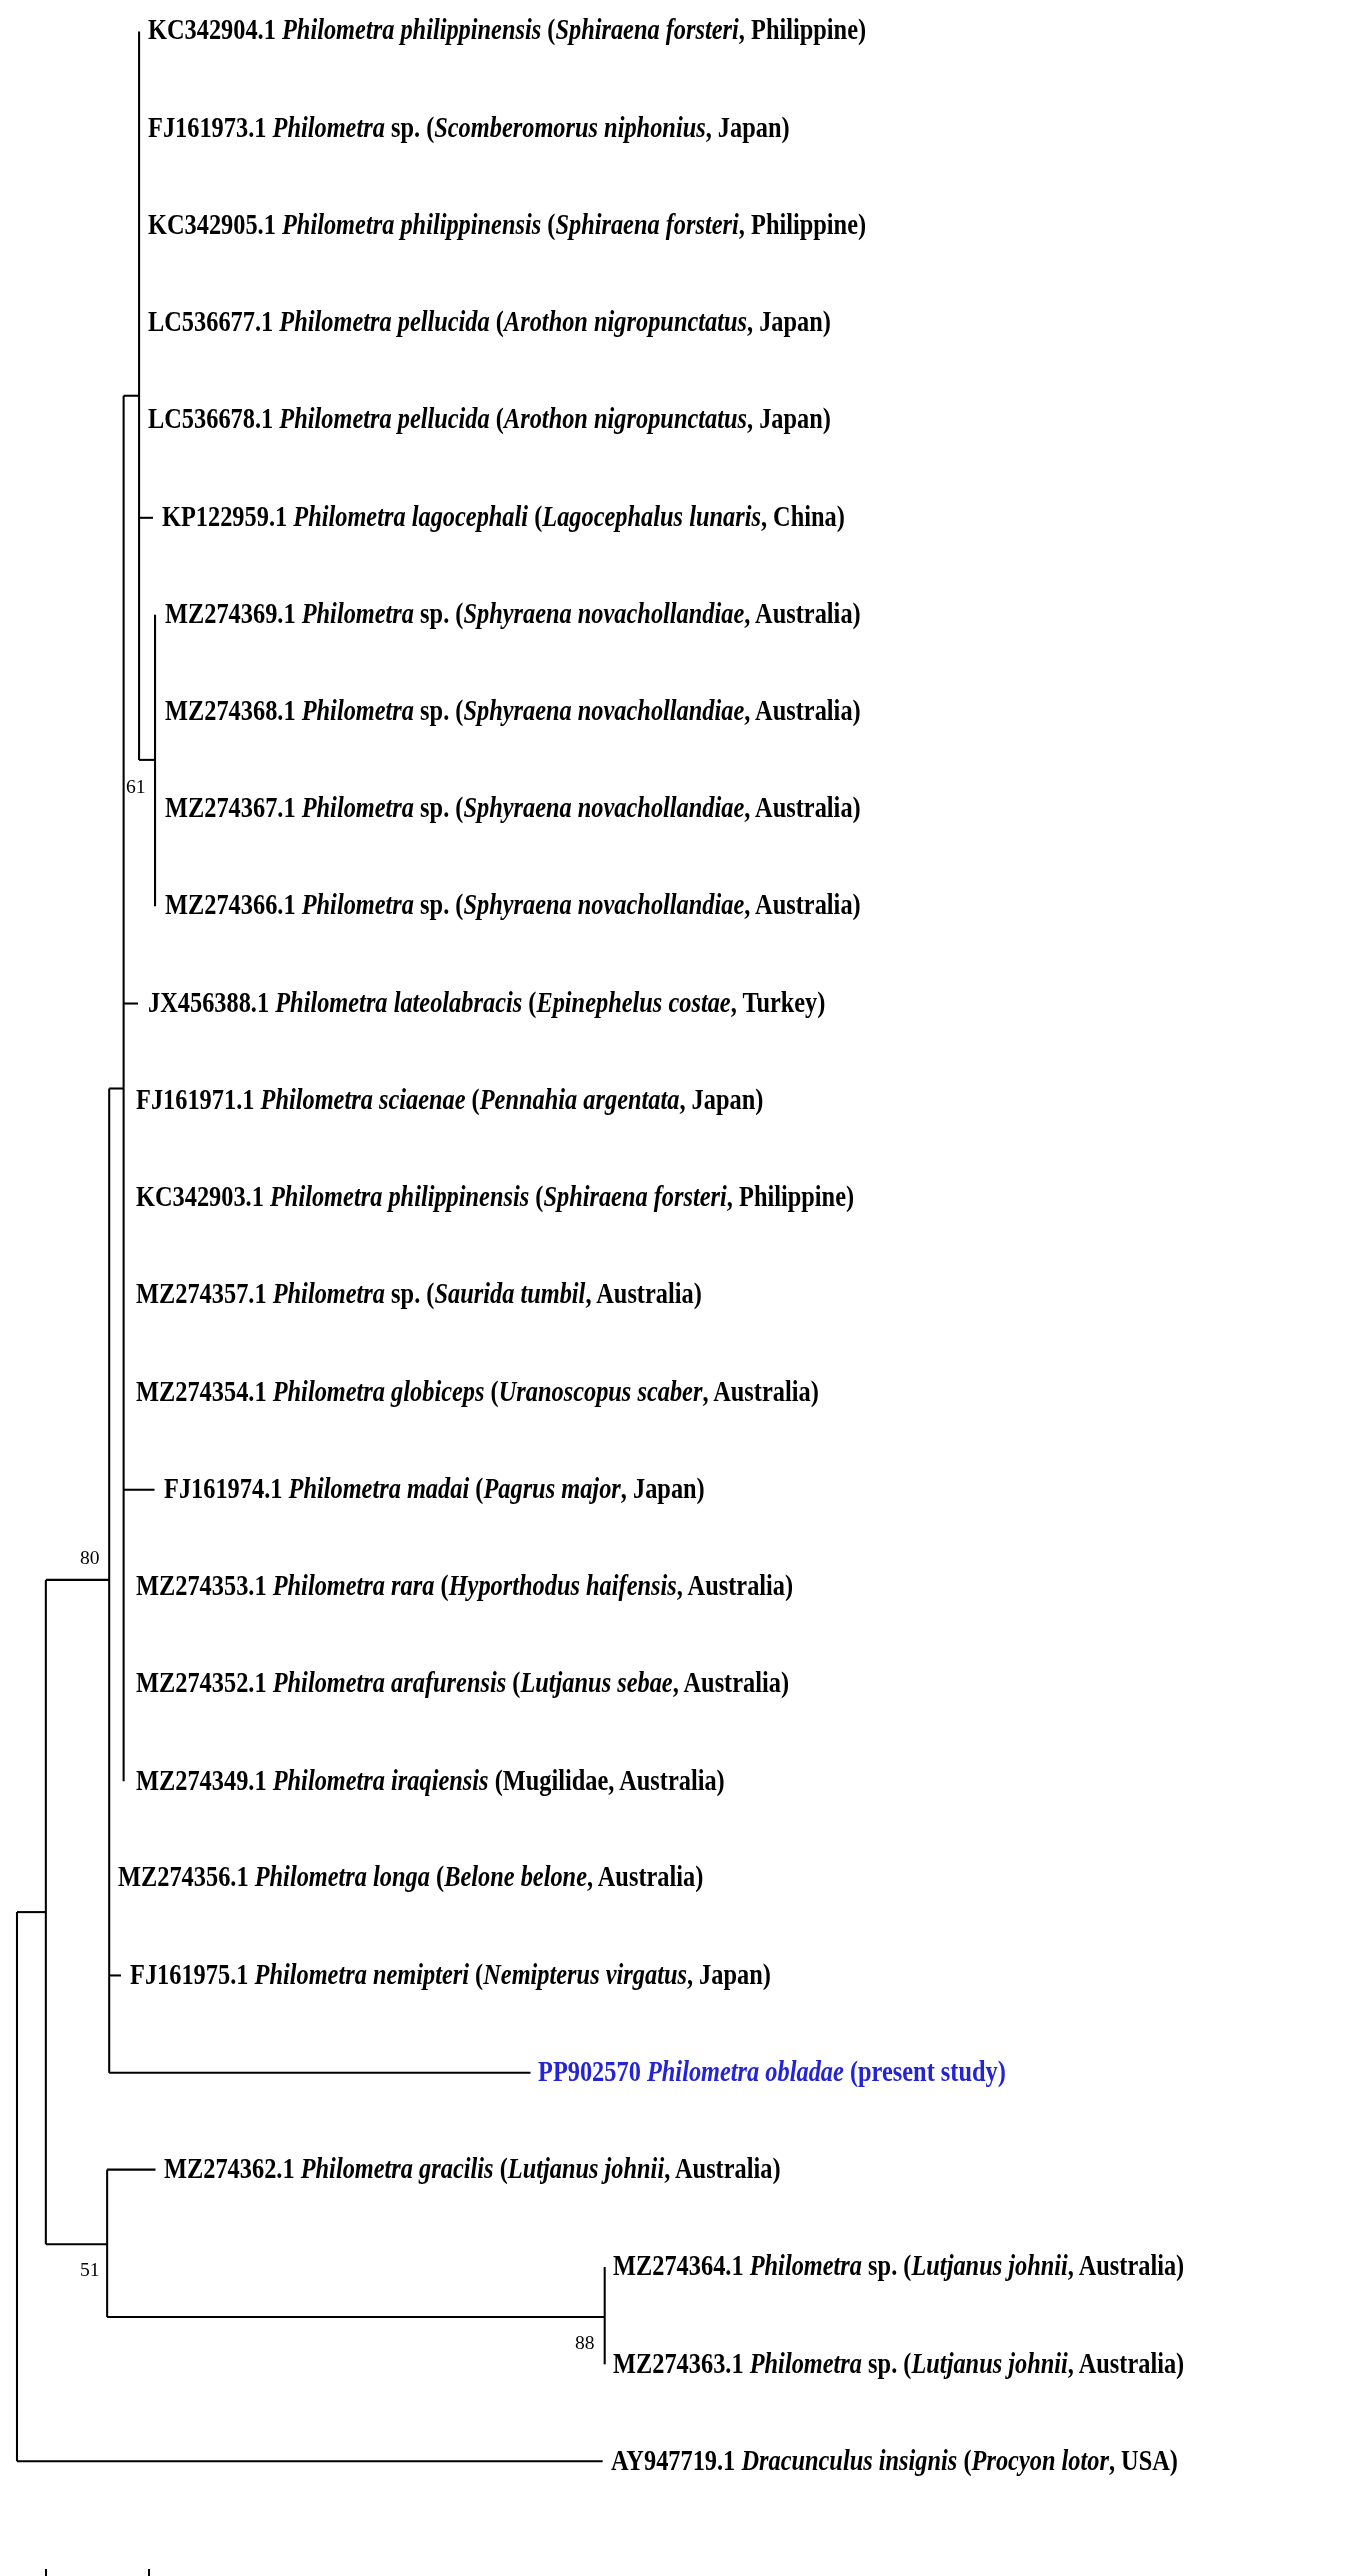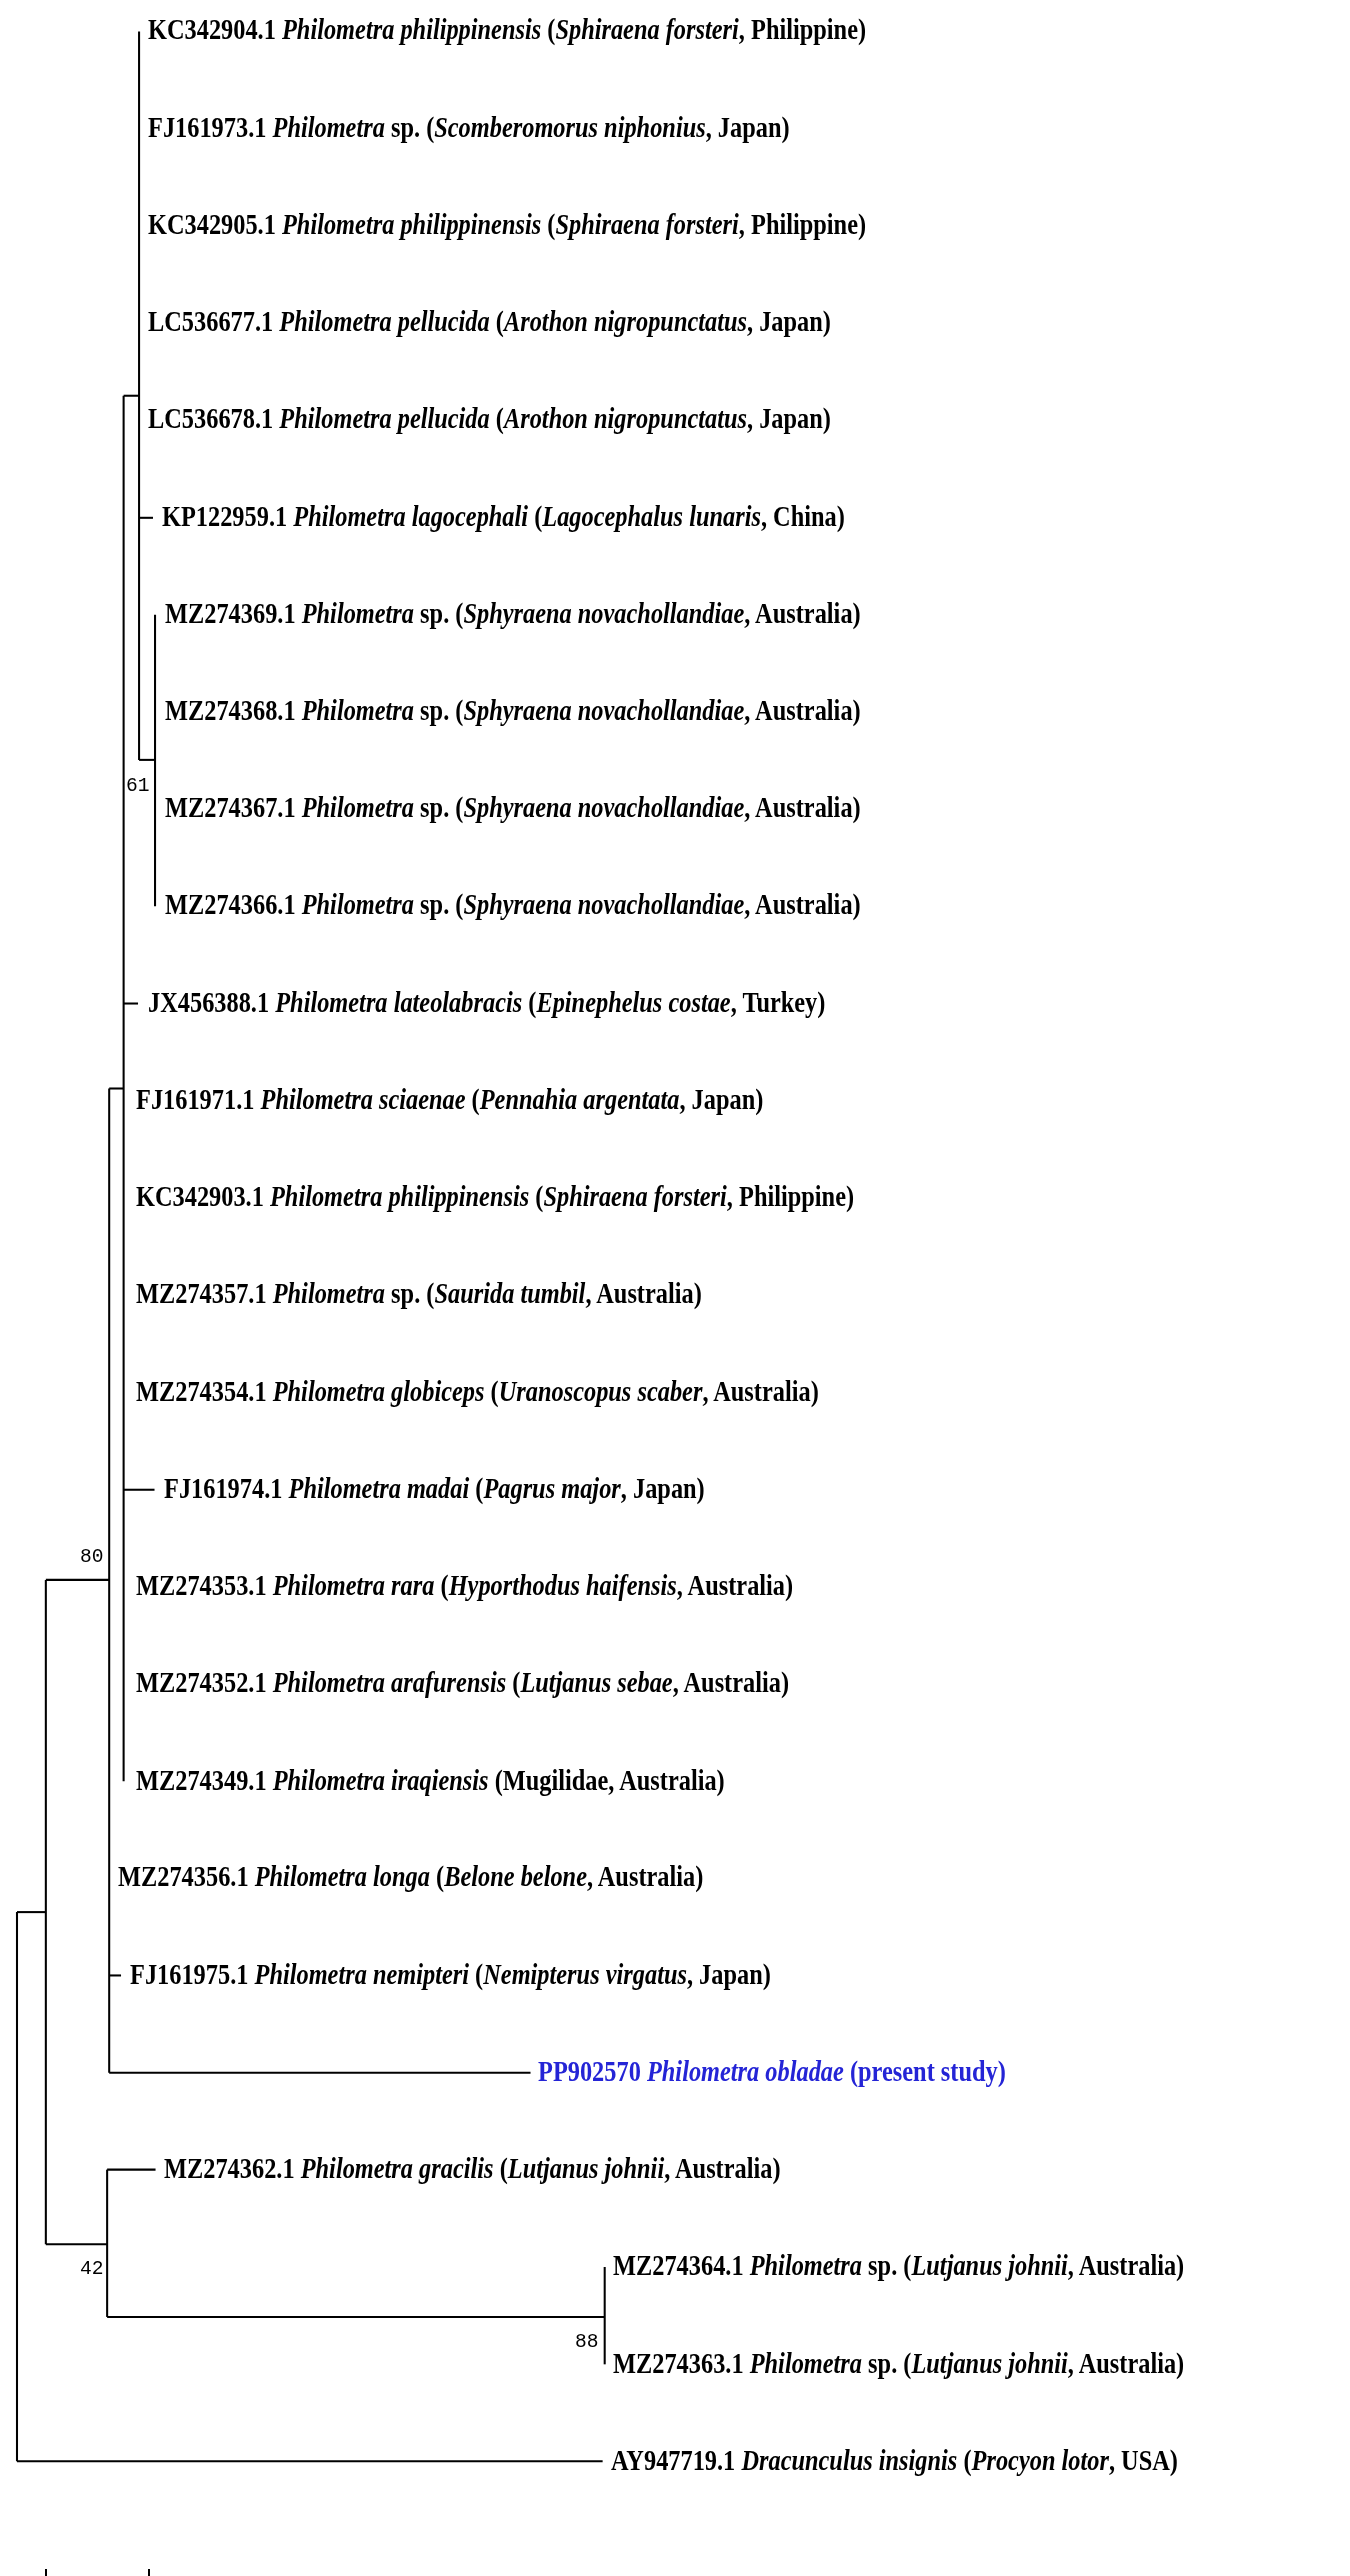--- a/index.html
+++ b/index.html
@@ -19,21 +19,21 @@
     font-size:29px;
     line-height:1;
     color:#000000;
     white-space:pre;
     transform:translateY(-54%) scaleX(0.84);
     transform-origin:left center;
   }
   .taxon-label .it{font-style:italic;}
   .bootstrap-value{
     position:absolute;
-    font-family:Liberation Mono, monospace;
+    font-family:Liberation Serif, serif;
     font-size:19.6px;
     line-height:1;
     color:#000000;
     transform:translateY(-50%);
     white-space:pre;
   }
   .scale-bar-tick{position:absolute;width:2.1px;background:#000000;}
 </style>
 </head>
 <body>
@@ -88,21 +88,21 @@
       <div class="taxon-label" style="left: 130px; top: 1976px; color: rgb(0, 0, 0);"><span>FJ161975.1 </span><span class="it">Philometra nemipteri</span><span> (</span><span class="it">Nemipterus virgatus</span><span>, Japan)</span></div>
       <div class="taxon-label" style="left: 538px; top: 2073px; color: rgb(36, 36, 214);"><span>PP902570 </span><span class="it">Philometra obladae</span><span> (present study)</span></div>
       <div class="taxon-label" style="left: 164px; top: 2170px; color: rgb(0, 0, 0);"><span>MZ274362.1 </span><span class="it">Philometra gracilis</span><span> (</span><span class="it">Lutjanus johnii</span><span>, Australia)</span></div>
       <div class="taxon-label" style="left: 613px; top: 2267px; color: rgb(0, 0, 0);"><span>MZ274364.1 </span><span class="it">Philometra</span><span> sp. (</span><span class="it">Lutjanus johnii</span><span>, Australia)</span></div>
       <div class="taxon-label" style="left: 613px; top: 2365px; color: rgb(0, 0, 0);"><span>MZ274363.1 </span><span class="it">Philometra</span><span> sp. (</span><span class="it">Lutjanus johnii</span><span>, Australia)</span></div>
       <div class="taxon-label" style="left: 611px; top: 2462px; color: rgb(0, 0, 0);"><span>AY947719.1 </span><span class="it">Dracunculus insignis</span><span> (</span><span class="it">Procyon lotor</span><span>, USA)</span></div>
     </div>
   <div id="bootstraps">
       <div class="bootstrap-value" style="left: 126px; top: 787px;">61</div>
       <div class="bootstrap-value" style="left: 80px; top: 1558px; text-align: center;">80</div>
-      <div class="bootstrap-value" style="left: 80px; top: 2270px;">42</div>
+      <div class="bootstrap-value" style="left: 80px; top: 2270px;">51</div>
       <div class="bootstrap-value" style="left: 575px; top: 2343px;">88</div>
     </div>
 
   <div>
 
     <div id="sb-tickL" class="scale-bar-tick" style="left: 45px; top: 2569px; height: 16.5px;"></div>
     <div id="sb-tickR" class="scale-bar-tick" style="left: 148px; top: 2569px; height: 16.5px;"></div>
 
   </div>
 </div>

